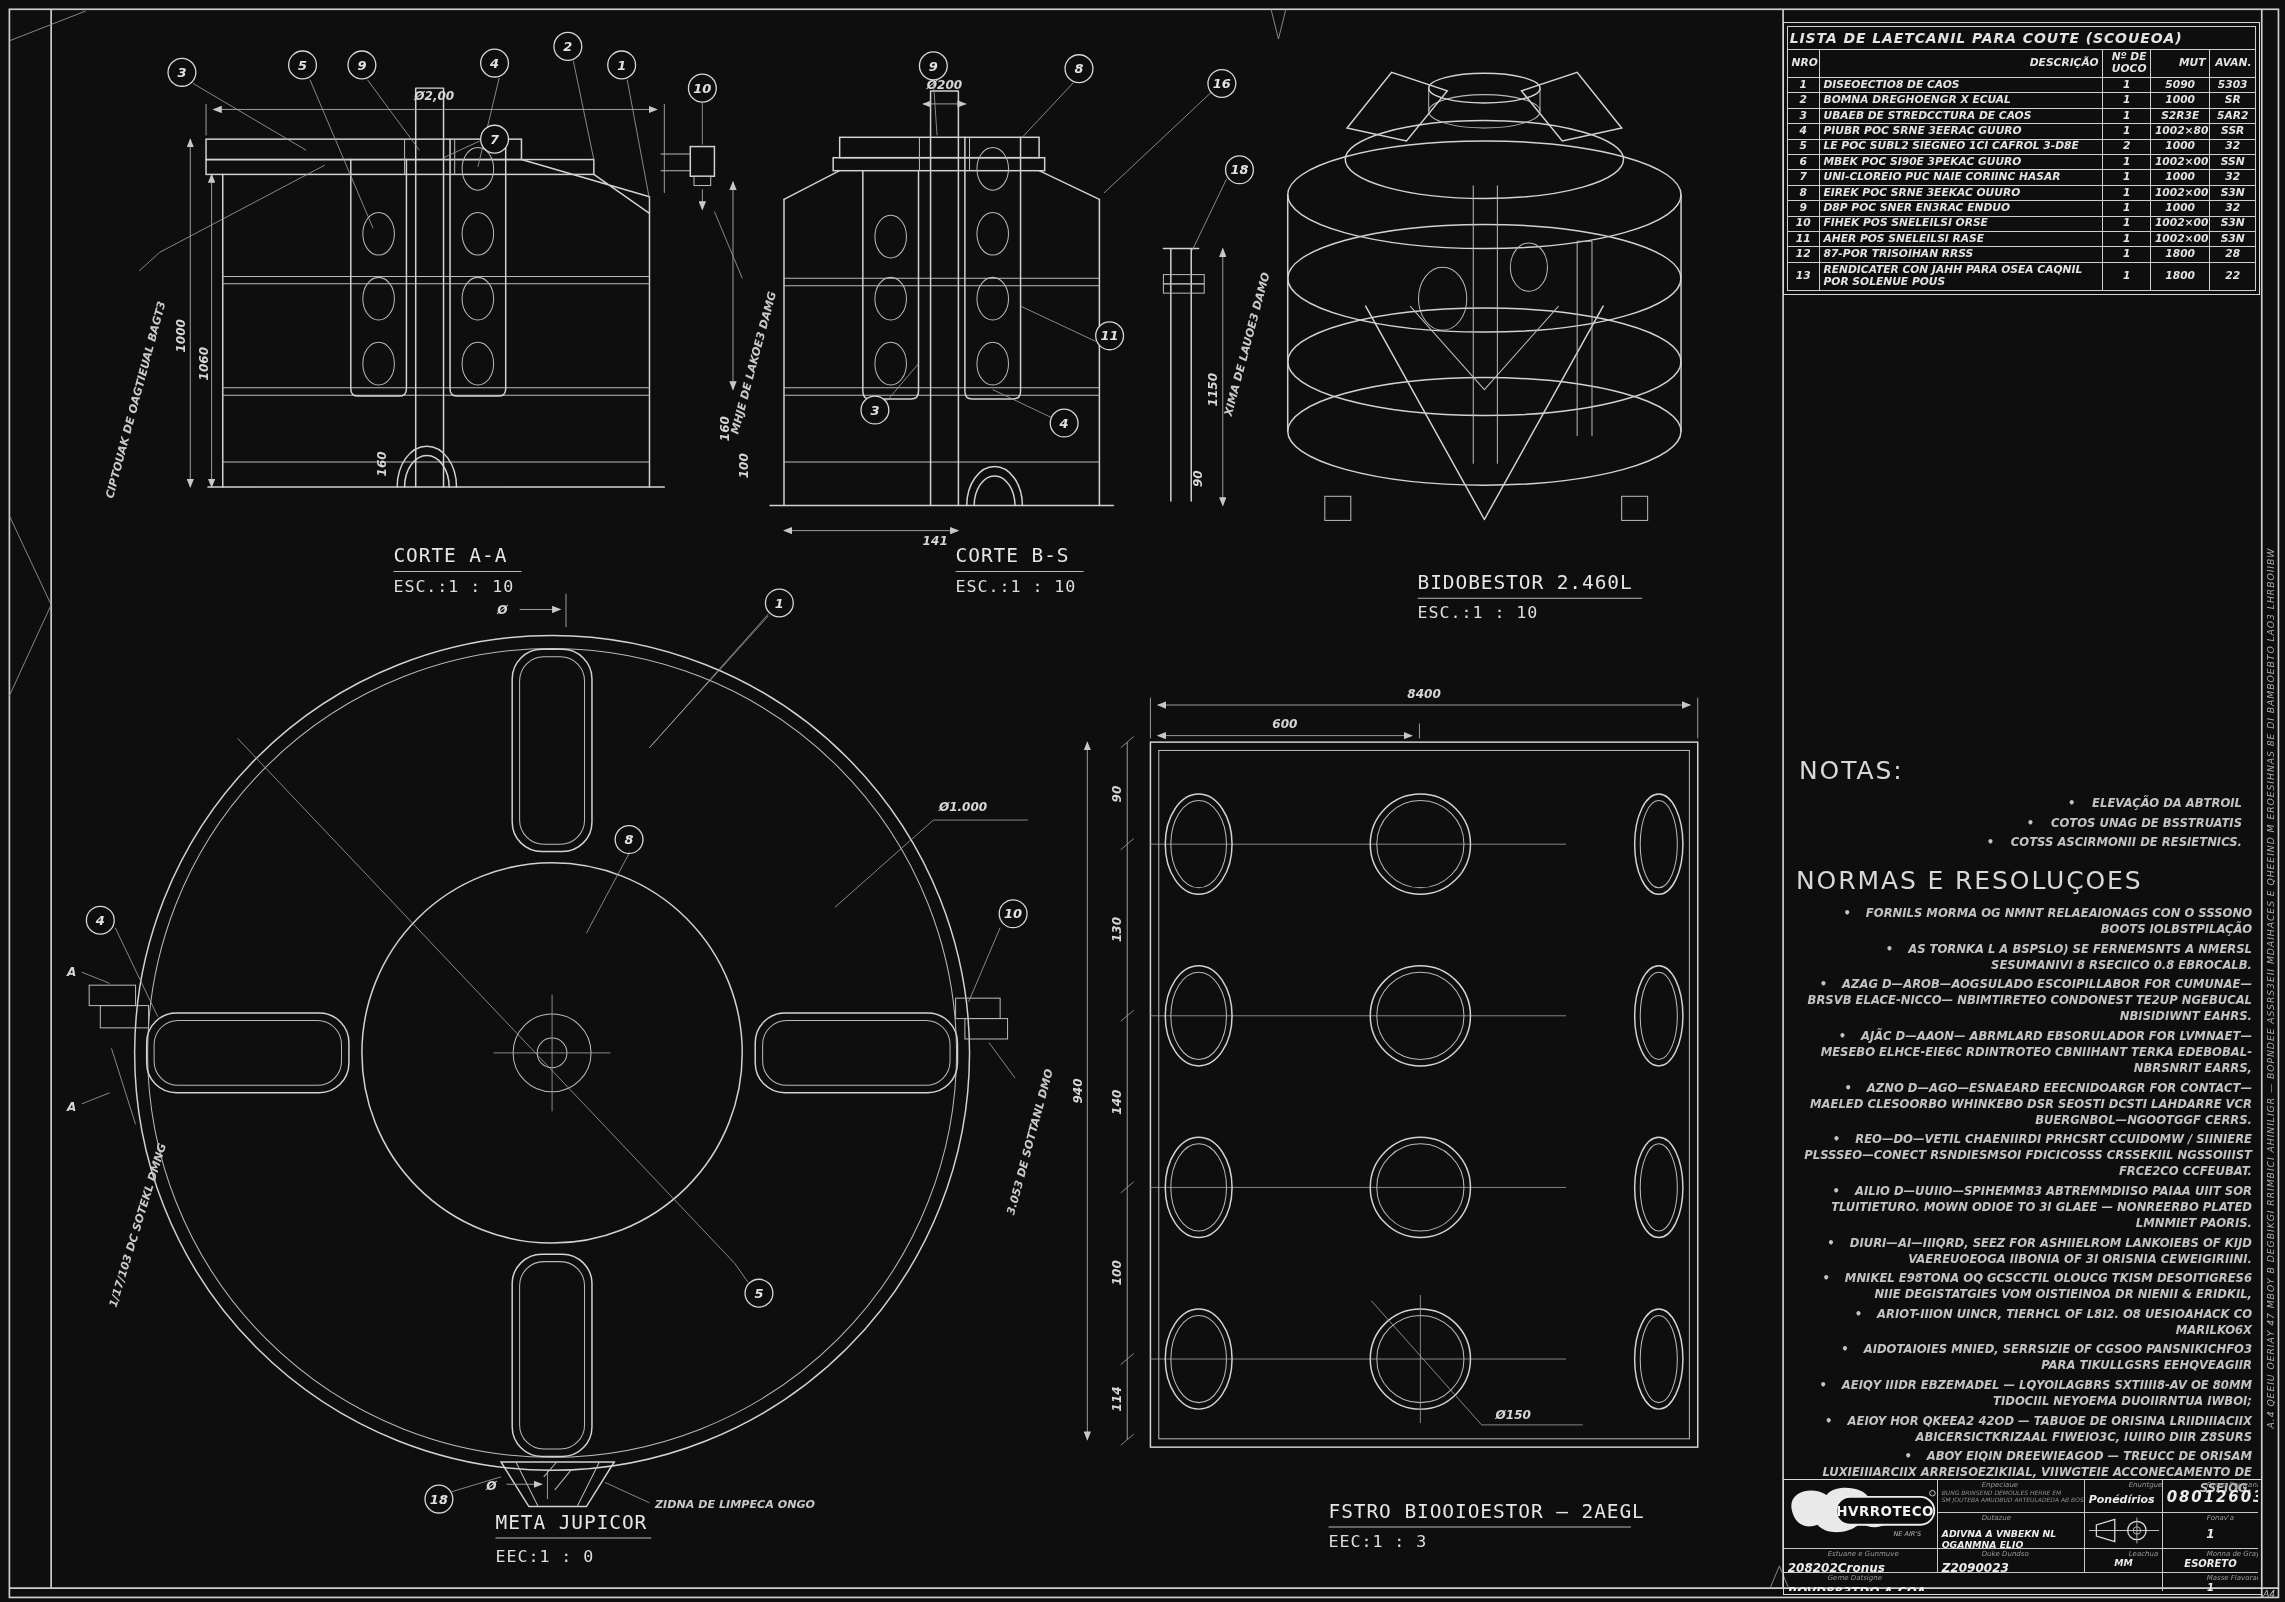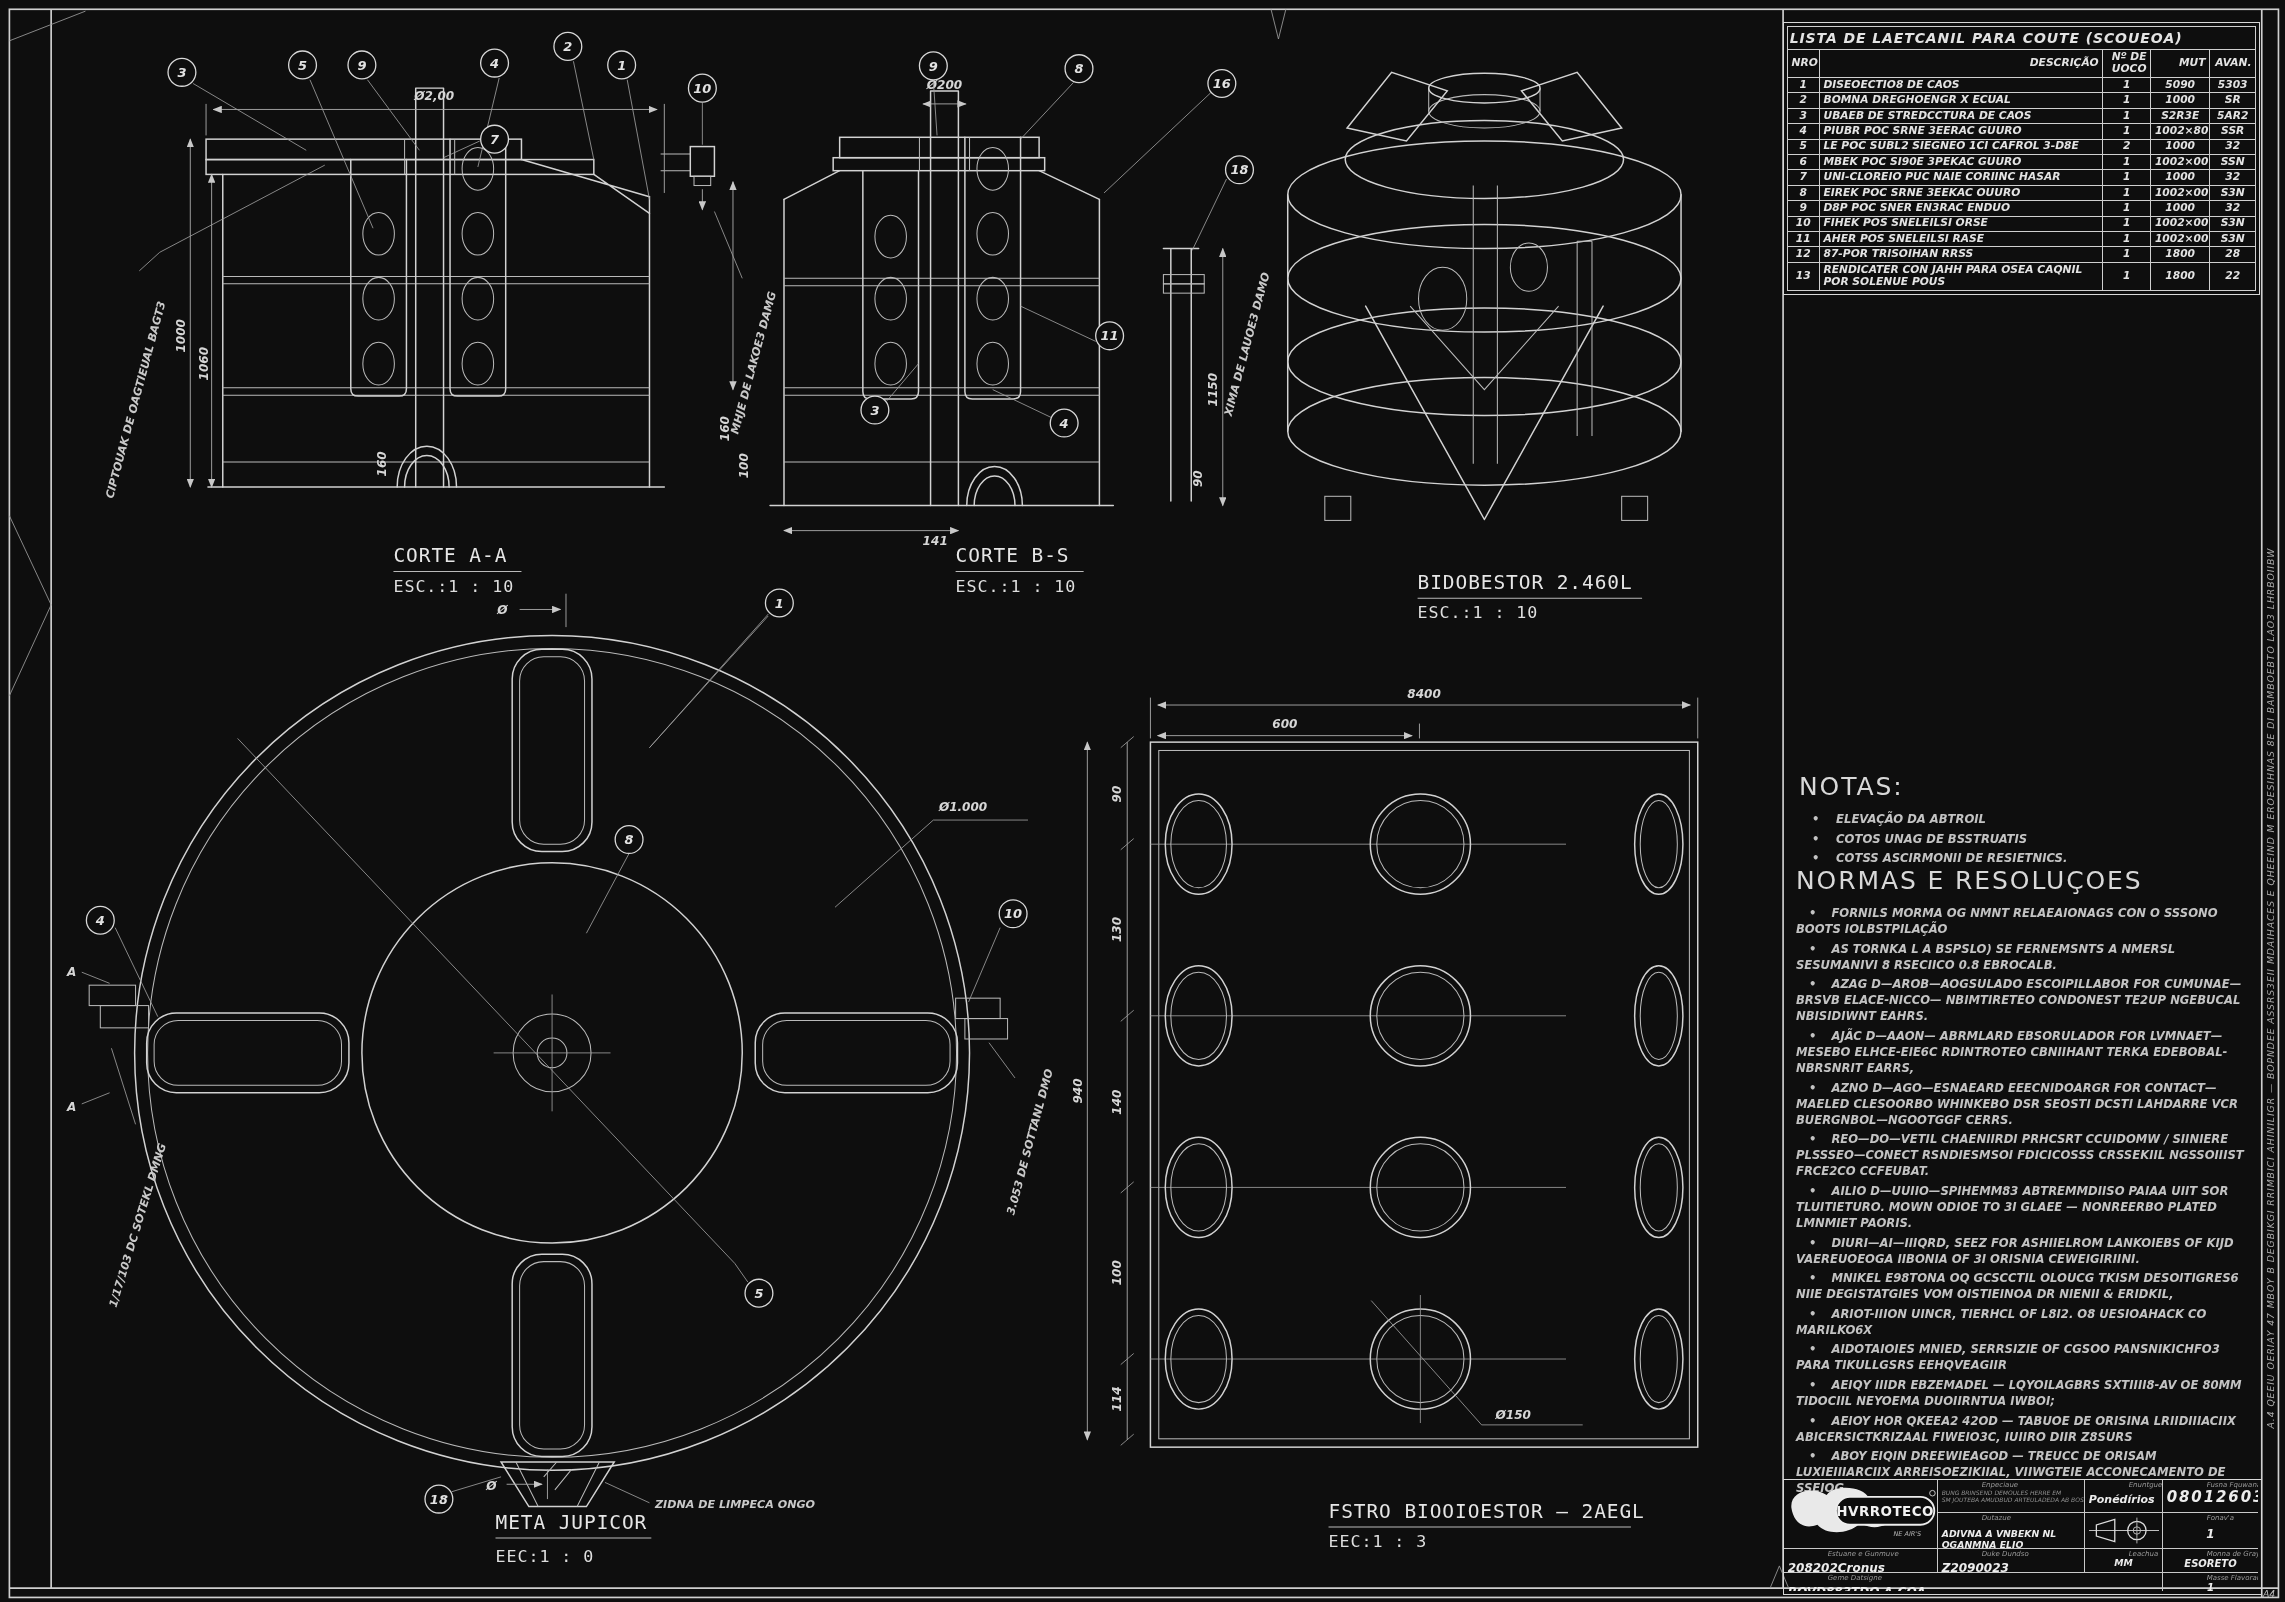--- a/index.html
+++ b/index.html
@@ -19,25 +19,25 @@
   .balloon text{fill:#e2e2e2;font-size:14px;font-style:italic;font-weight:600;text-anchor:middle;}
   
   .plist{position:absolute;left:1783px;top:22px;width:477px;border:1.4px solid #d8d8d8;
          padding:2.8px;box-sizing:border-box;background:transparent;}
   .plist table{width:100%;border-collapse:collapse;font-style:italic;font-weight:600;color:#e3e3e3;table-layout:fixed;}
   .plist th,.plist td{border:0.9px solid #cfcfcf;font-size:10.7px;padding:0.9px 3.7px;line-height:1.18;}
   .plist .t-title{font-size:14px;text-align:left;letter-spacing:0.9px;padding:2.8px 1.9px;}
   .plist th{text-align:right;font-size:10.7px;}
   .plist td.c{text-align:center;}
   
-  .notas{position:absolute;left:1799px;top:772px;width:443px;}
+  .notas{position:absolute;left:1799px;top:756px;width:443px;}
   .normas{position:absolute;left:1796px;top:866px;width:456px;}
   .notes-h{font-size:25px;color:#d8d8d8;letter-spacing:1.9px;font-weight:400;margin:0 0 11px 0;}
   .notas .item, .normas p{font-family:"DejaVu Sans",sans-serif;font-style:italic;font-weight:700;
-      font-size:11.6px;line-height:1.38;color:#c3c3c3;margin:0 0 3.7px 0;}
+      font-size:11.6px;line-height:1.38;color:#c3c3c3;margin:0 0 3.7px 0;text-align:right;}
   .notas .item::before{content:"•";margin:0 16.7px 0 13px;}
   .normas p::before{content:"•";margin:0 15px 0 13px;}
   
   .tblock{position:absolute;left:1783px;top:1479px;width:479px;height:116px;border:1.4px solid #d8d8d8;
           display:grid;grid-template-columns:154px 147px 78px 95px;grid-template-rows:33px 36px 24px 17.6px;
           box-sizing:border-box;background:transparent;}
   .cell{border-right:0.9px solid #c9c9c9;border-bottom:0.9px solid #c9c9c9;position:relative;
         overflow:hidden;padding:0.9px 3.7px;box-sizing:border-box;}
   .cell.last-col{border-right:none;}
   .cell.last-row{border-bottom:none;}

